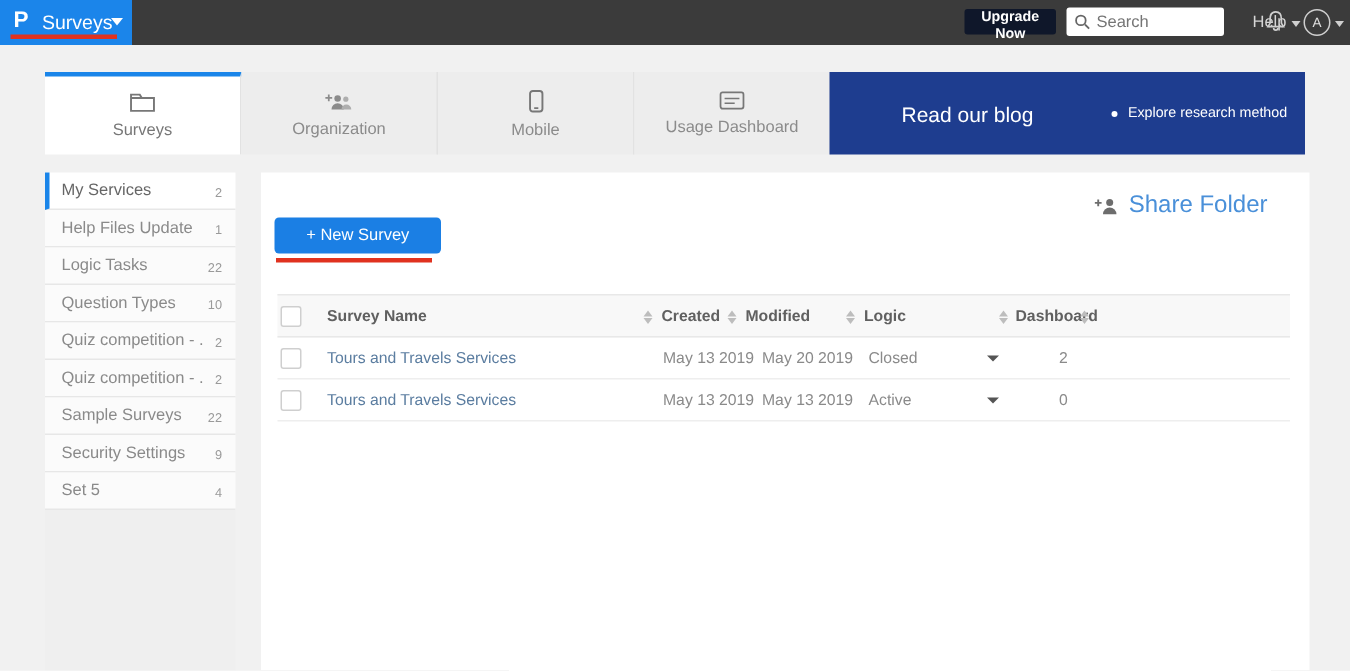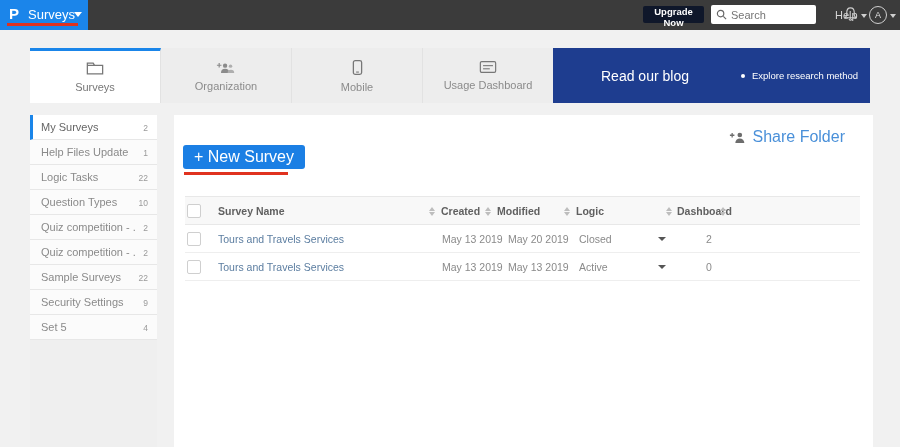--- a/index.html
+++ b/index.html
@@ -46,21 +46,21 @@
   .side-item { position:relative; height:25px; background:#fbfbfb; border-bottom:1px solid #e7e7e7; cursor:pointer; }
   .side-item .side-label { position:absolute; left:11px; top:6px; font-size:11px; color:#8a8a8a; white-space:nowrap; overflow:hidden; max-width:95px; }
   .side-item .side-count { position:absolute; right:9px; top:8px; font-size:8.5px; color:#9a9a9a; }
   .side-item.active { background:#fff; border-left:3px solid #1a85e9; }
   .side-item.active .side-label { left:8px; color:#666; }
 
   
   .main-panel { position:absolute; left:174px; top:115px; width:699px; height:332px; background:#fff; }
   .share-folder { position:absolute; right:28px; top:13px; display:flex; align-items:center; gap:6px; cursor:pointer; }
   .share-folder .share-label { font-size:16px; color:#4a90d9; }
-  .new-survey-btn { position:absolute; left:9px; top:30px; width:122px; height:24px; background:#1b7fe4; border:none; border-radius:3px; color:#fff; font-size:16px; font-family:"Liberation Sans",sans-serif; cursor:pointer; }
+  .new-survey-btn { position:absolute; left:9px; top:30px; width:111px; height:24px; background:#1b7fe4; border:none; border-radius:3px; color:#fff; font-size:11px; font-family:"Liberation Sans",sans-serif; cursor:pointer; }
   .btn-underline { left:10px; top:57px; width:104px; }
 
   
   .survey-table { position:absolute; left:11px; top:81px; width:675px; }
   .thead { position:relative; height:29px; background:#f8f8f8; border-top:1px solid #e8e8e8; border-bottom:1px solid #e8e8e8; }
   .trow { position:relative; height:28px; border-bottom:1px solid #eeeeee; }
   .cell { position:absolute; font-size:10.5px; color:#8a8a8a; white-space:nowrap; }
   .hcell { font-weight:bold; color:#606060; font-size:10.5px; }
   .checkbox { position:absolute; left:2px; width:14px; height:14px; border:1px solid #cfcfcf; border-radius:2px; background:#fff; cursor:pointer; }
   .thead .checkbox { top:7px; }
@@ -147,21 +147,21 @@
 
   <div class="blog-panel">
     <span class="blog-title">Read our blog</span>
     <ul class="blog-bullets">
       <li>Explore research method</li>
     </ul>
   </div>
 
   <div class="sidebar">
     <div class="side-item active">
-      <span class="side-label">My Surveys</span>
+      <span class="side-label">My Services</span>
       <span class="side-count">2</span>
     </div>
     <div class="side-item">
       <span class="side-label">Help Files Update</span>
       <span class="side-count">1</span>
     </div>
     <div class="side-item">
       <span class="side-label">Logic Tasks</span>
       <span class="side-count">22</span>
     </div>

